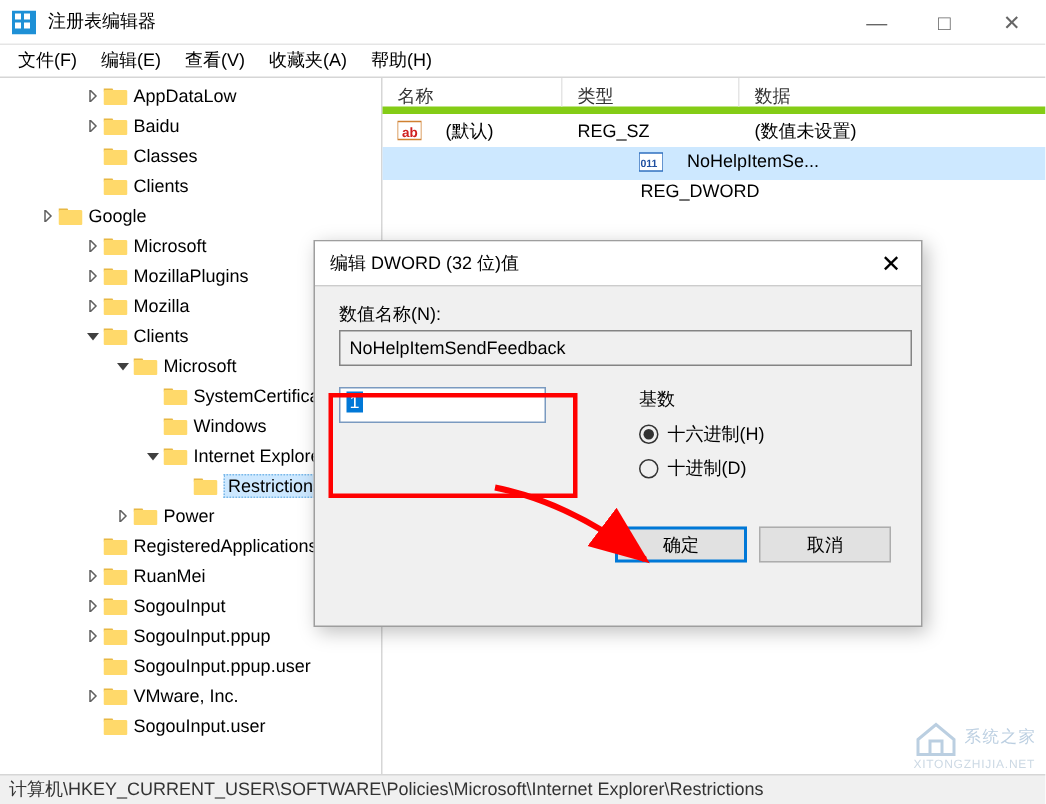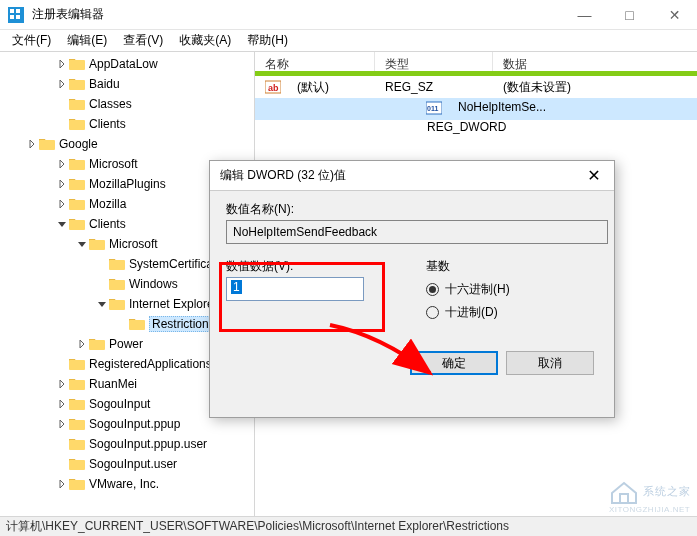--- a/index.html
+++ b/index.html
@@ -350,42 +350,42 @@
         <span class="chev blank"></span>
         <span class="folder-icon">
           <svg class="folder-svg" width="16" height="14" viewBox="0 0 16 14">
             <path class="ftab" d="M0 2 L6 2 L7 4 L0 4 Z"></path>
             <rect class="fbody" x="0" y="3" width="16" height="10" rx="1"></rect>
           </svg>
         </span>
         <span class="label">SogouInput.ppup.user</span>
       </div>
       <div class="tree-item" style="padding-left: 55px;">
+        <span class="chev">
+          <svg width="8" height="8" viewBox="0 0 8 8">
+            <path d="M2 0 L6 4 L2 8 Z" fill="none" stroke="#606060" stroke-width="1"></path>
+          </svg>
+        </span>
+        <span class="folder-icon">
+          <svg class="folder-svg" width="16" height="14" viewBox="0 0 16 14">
+            <path class="ftab" d="M0 2 L6 2 L7 4 L0 4 Z"></path>
+            <rect class="fbody" x="0" y="3" width="16" height="10" rx="1"></rect>
+          </svg>
+        </span>
+        <span class="label">VMware, Inc.</span>
+      </div>
+      <div class="tree-item" style="padding-left: 55px;">
         <span class="chev blank"></span>
         <span class="folder-icon">
           <svg class="folder-svg" width="16" height="14" viewBox="0 0 16 14">
             <path class="ftab" d="M0 2 L6 2 L7 4 L0 4 Z"></path>
             <rect class="fbody" x="0" y="3" width="16" height="10" rx="1"></rect>
           </svg>
         </span>
         <span class="label">SogouInput.user</span>
-      </div>
-      <div class="tree-item" style="padding-left: 55px;">
-        <span class="chev">
-          <svg width="8" height="8" viewBox="0 0 8 8">
-            <path d="M2 0 L6 4 L2 8 Z" fill="none" stroke="#606060" stroke-width="1"></path>
-          </svg>
-        </span>
-        <span class="folder-icon">
-          <svg class="folder-svg" width="16" height="14" viewBox="0 0 16 14">
-            <path class="ftab" d="M0 2 L6 2 L7 4 L0 4 Z"></path>
-            <rect class="fbody" x="0" y="3" width="16" height="10" rx="1"></rect>
-          </svg>
-        </span>
-        <span class="label">VMware, Inc.</span>
       </div>
     </div>
   <div class="list-pane">
     <div class="list-header">
       <div class="col" style="width:120px">名称</div>
       <div class="col" style="width:118px">类型</div>
       <div class="col" style="flex:1;border-right:none">数据</div>
     </div>
     <div id="list-rows">
         <div class="list-row">
@@ -426,21 +426,20 @@
     <span class="t">编辑 DWORD (32 位)值</span>
     <div class="dclose">✕</div>
   </div>
   <div class="dbody">
     <div class="field-label">数值名称(N):</div>
     <div class="readonly-box">
       <span>NoHelpItemSendFeedback</span>
     </div>
     <div class="value-row">
       <div class="value-left">
-        <div class="field-label">数值数据(V):</div>
         <div class="value-input">
           <span class="sel">1</span>
         </div>
       </div>
       <div class="radix">
         <div class="glabel">基数</div>
         <div class="radio-row">
           <span class="r on"></span>
           <span>十六进制(H)</span>
         </div>

